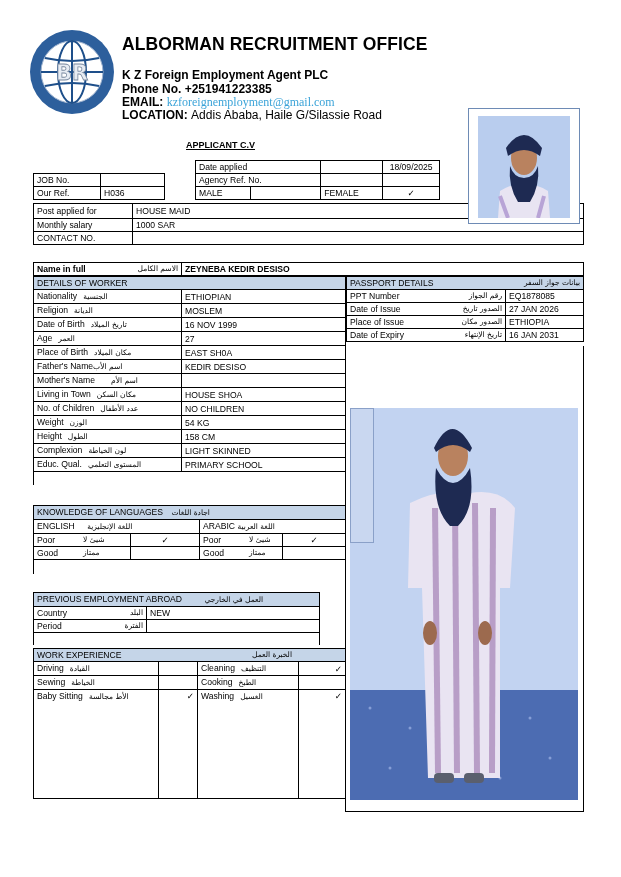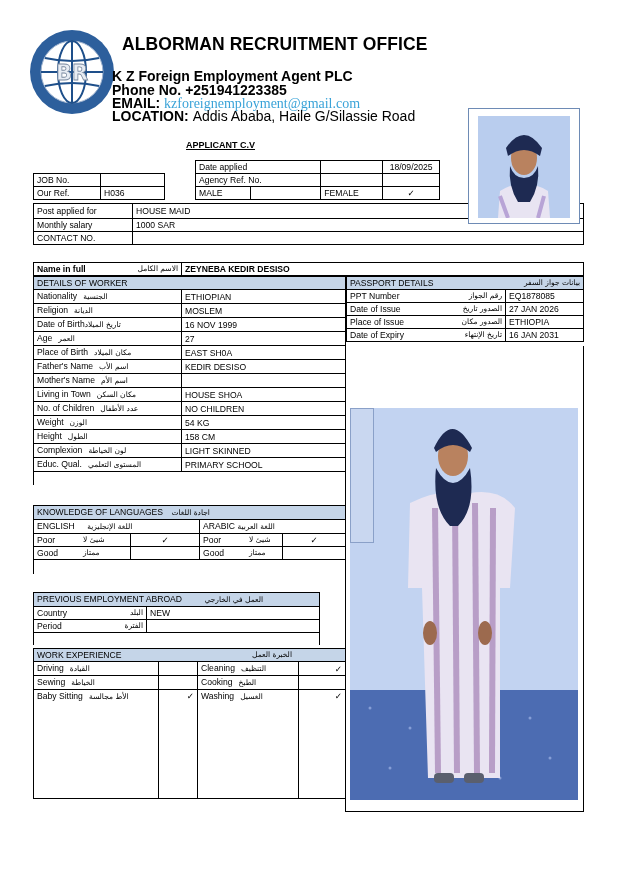--- a/index.html
+++ b/index.html
@@ -1,21 +1,21 @@
 <!DOCTYPE html>
 <html><head>
 <meta charset="utf-8">
 <style>
   html,body{margin:0;padding:0;background:#fff;}
   body{width:621px;height:877px;position:relative;font-family:"Liberation Sans",sans-serif;color:#000;overflow:hidden;}
   .abs{position:absolute;}
   .logo{left:30px;top:30px;width:84px;height:84px;border-radius:50%;background:radial-gradient(circle at 50% 50%,#ffffff 0 38%,#2d5f9c 39% 100%);font-weight:bold;}
   .logo svg{width:84px;height:84px;display:block;}
   .org-name{left:122px;top:33px;font-size:19px;font-weight:bold;letter-spacing:0.1px;font-family:"Liberation Sans",sans-serif;transform:scaleX(0.92);transform-origin:left;}
-  .hdr-line{left:112px;font-size:14px;font-weight:bold;}
+  .hdr-line{left:122px;font-size:12px;font-weight:bold;}
   .hdr-line span.v{font-weight:normal;}
   .hdr-line a{color:#3aa3d8;font-family:"Liberation Serif",serif;font-weight:normal;text-decoration:none;}
   .title{left:186px;top:140px;font-size:9px;font-weight:bold;text-decoration:underline;}
   table{border-collapse:collapse;position:absolute;font-size:8.6px;}
   td{border:1px solid #000;padding:0 3px;height:12px;line-height:12px;white-space:nowrap;overflow:hidden;}
   .ar{font-family:"DejaVu Sans",sans-serif;font-size:7.5px;direction:rtl;}
   .sec{background:#c5d5e8;}
   .c{text-align:center;}
   .photo-small{left:468px;top:108px;width:110px;height:114px;border:1px solid #6e8bb5;background:#fff;}
   .photo-small .inner{position:absolute;left:9px;top:7px;width:92px;height:102px;background:#b9cdee;overflow:hidden;}
@@ -139,37 +139,37 @@
     <tbody id="worker-rows">
       <tr>
         <td style="width:141px"><span>Nationality</span><span class="ar" style="margin-left:6px">الجنسية</span></td>
         <td>ETHIOPIAN</td>
       </tr>
       <tr>
         <td style="width:141px"><span>Religion</span><span class="ar" style="margin-left:6px">الديانة</span></td>
         <td>MOSLEM</td>
       </tr>
       <tr>
-        <td style="width:141px"><span>Date of Birth</span><span class="ar" style="">تاريخ الميلاد</span></td>
+        <td style="width:141px"><span>Date of Birth</span><span class="ar" style="margin-left:6px">تاريخ الميلاد</span></td>
         <td>16 NOV 1999</td>
       </tr>
       <tr>
         <td style="width:141px"><span>Age</span><span class="ar" style="margin-left:6px">العمر</span></td>
         <td>27</td>
       </tr>
       <tr>
         <td style="width:141px"><span>Place of Birth</span><span class="ar" style="margin-left:6px">مكان الميلاد</span></td>
         <td>EAST SH0A</td>
       </tr>
       <tr>
-        <td style="width:141px"><span>Father's Name</span><span class="ar" style="margin-left:6px">اسم الأب</span></td>
+        <td style="width:141px"><span>Father's Name</span><span class="ar" style="">اسم الأب</span></td>
         <td>KEDIR DESISO</td>
       </tr>
       <tr>
-        <td style="width:141px"><span>Mother's Name</span><span class="ar" style="margin-left:6px">اسم الأم</span></td>
+        <td style="width:141px"><span>Mother's Name</span><span class="ar" style="margin-left:16px">اسم الأم</span></td>
         <td></td>
       </tr>
       <tr>
         <td style="width:141px"><span>Living in Town</span><span class="ar" style="margin-left:6px">مكان السكن</span></td>
         <td>HOUSE SHOA</td>
       </tr>
       <tr>
         <td style="width:141px"><span>No. of Children</span><span class="ar" style="margin-left:6px">عدد الأطفال</span></td>
         <td>NO CHILDREN</td>
       </tr>

